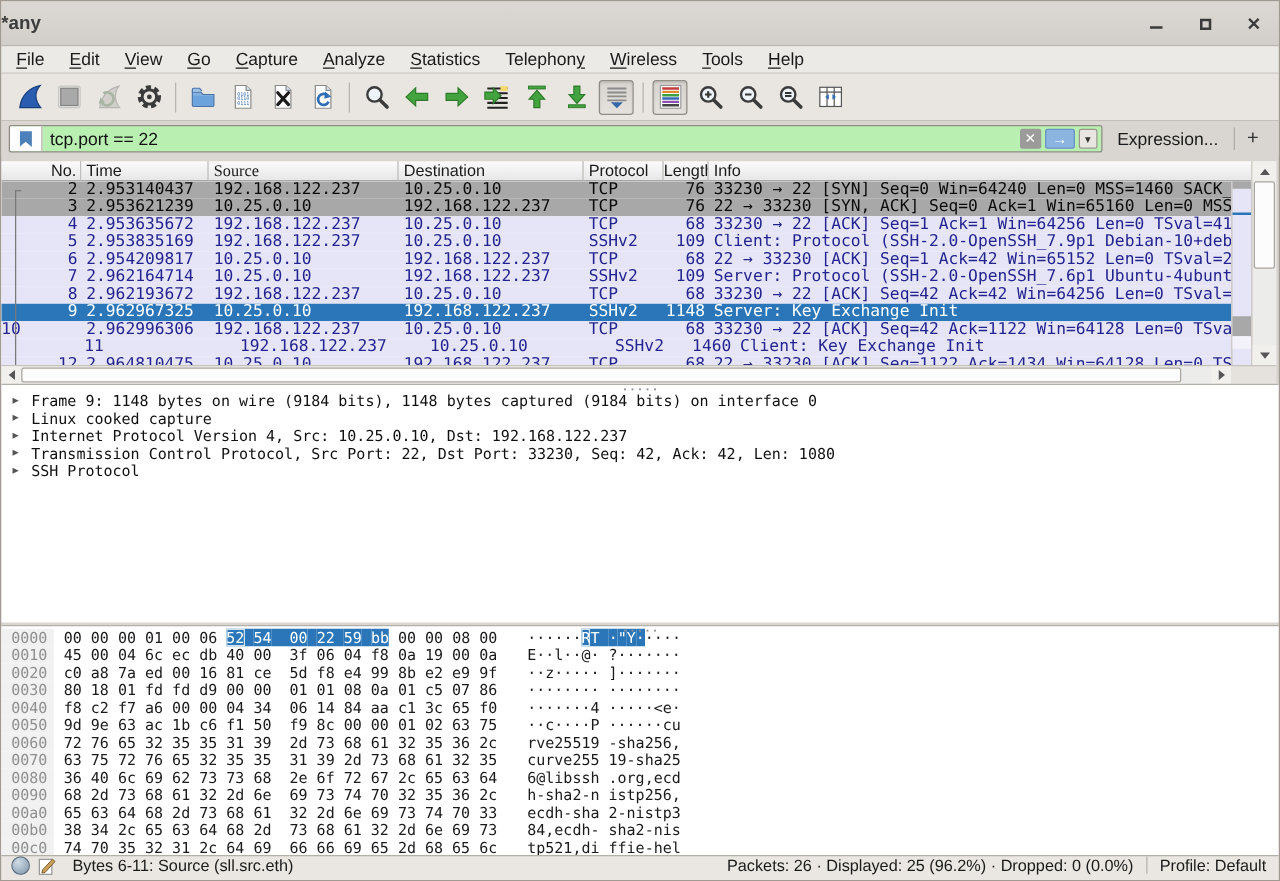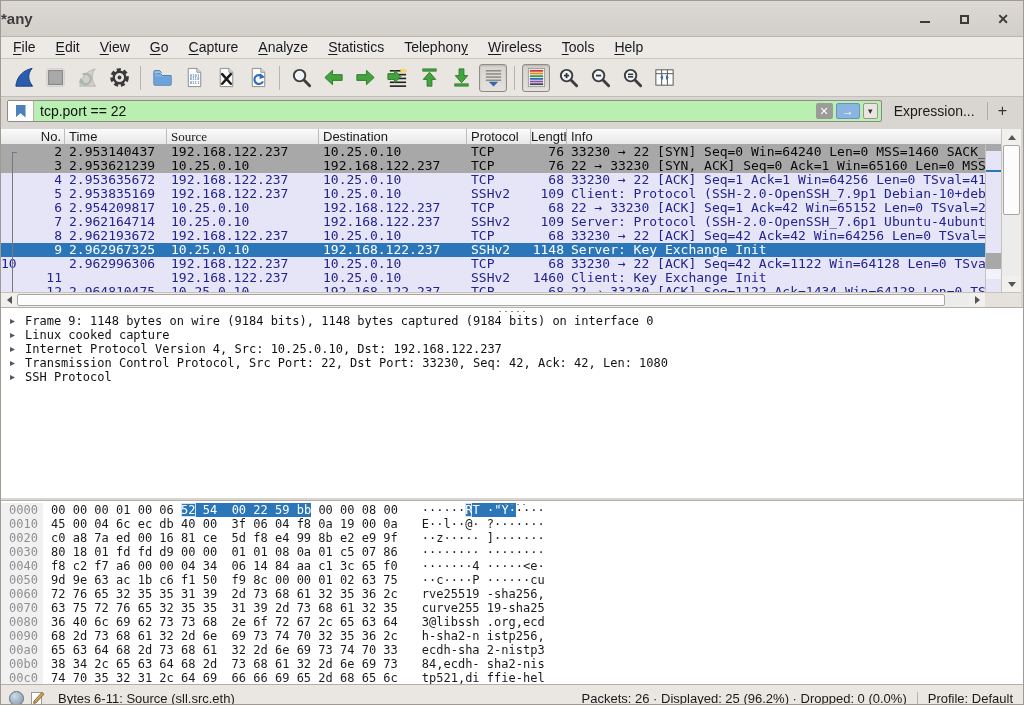--- a/index.html
+++ b/index.html
@@ -93,21 +93,21 @@
   .hexpane{ position:absolute; top:499px; left:0; right:0; height:184px; background:#fff; border-top:1px solid #b3afa9; }
   .hex-rows{ padding-top:2px; }
   .hex-row{ height:14px; line-height:14px; font-family:"DejaVu Sans Mono", monospace; font-size:12px; white-space:pre; color:#1a1a1a; }
   .hex-off{ display:inline-block; width:42px; padding-left:8px; color:#8f8f8f; background:#f1f1f1; }
   .hex-bytes{ margin-left:8px; }
   .hex-ascii{ margin-left:24px; }
   .hl{ background:#2a76b8; color:#fff; }
   .anchor{ box-shadow:inset 0 0 0 1px #cfe3f2; }
   
   .statusbar{ position:absolute; left:0; right:0; top:683px; height:22px; background:#eae7e3;
-    border-top:1px solid #b3afa9; display:flex; align-items:flex-end; font-size:13px; color:#1a1a1a; }
+    border-top:1px solid #b3afa9; display:flex; align-items:flex-start; font-size:13px; color:#1a1a1a; }
   .sb-circle{ width:15px; height:15px; border-radius:50%; margin:0 6px 0 8px;
     background:radial-gradient(circle at 35% 30%, #cfdbe6, #7d95a9); border:1px solid #5e7183; }
   .sb-pencil{ width:16px; height:16px; margin-right:12px; }
   .sb-flex{ flex:1 1 auto; }
   .sb-sep{ width:1px; height:14px; background:#b5b1ab; margin:0 10px; }
   .sb-text{ white-space:nowrap; }
   .sb-right-pad{ padding-right:10px; }
 </style>
 </head>
 <body>
@@ -403,21 +403,21 @@
       <div class="pl-row lav">
         <div class="pl-cell" style="width: 64px; padding-right: 3px;">10</div>
         <div class="pl-cell" style="width: 102px; padding-left: 4px;">2.962996306</div>
         <div class="pl-cell" style="width: 152px; padding-left: 4px;">192.168.122.237</div>
         <div class="pl-cell" style="width: 148px; padding-left: 4px;">10.25.0.10</div>
         <div class="pl-cell" style="width: 64px; padding-left: 4px;">TCP</div>
         <div class="pl-cell" style="width: 36px; text-align: right; padding-right: 3px;">68</div>
         <div class="pl-cell flex" style="padding-left: 4px;">33230 → 22 [ACK] Seq=42 Ack=1122 Win=64128 Len=0 TSval=41</div>
       </div>
       <div class="pl-row lav">
-        <div class="pl-cell" style="width: 64px; text-align: right; padding-right: 3px;">11</div>
+        <div class="pl-cell" style="width: 64px; text-align: right; padding-right: 3px; margin-left: 21px;">11</div>
         <div class="pl-cell" style="width: 102px; padding-left: 4px; margin-top: 24px;">2.964105127</div>
         <div class="pl-cell" style="width: 152px; padding-left: 4px;">192.168.122.237</div>
         <div class="pl-cell" style="width: 148px; padding-left: 4px;">10.25.0.10</div>
         <div class="pl-cell" style="width: 64px; padding-left: 4px;">SSHv2</div>
         <div class="pl-cell" style="width: 36px; text-align: right; padding-right: 3px;">1460</div>
         <div class="pl-cell flex" style="padding-left: 4px;">Client: Key Exchange Init</div>
       </div>
       <div class="pl-row lav">
         <div class="pl-cell" style="width: 64px; text-align: right; padding-right: 3px;">12</div>
         <div class="pl-cell" style="width: 102px; padding-left: 4px;">2.964810475</div>
@@ -471,21 +471,21 @@
     <div class="dots"></div>
     <div class="hex-rows" id="hex-rows">
         <div class="hex-row"><span class="hex-off">0000</span><span class="hex-bytes">00 00 00 01 00 06 <span class="hl anchor">52</span><span class="hl"> </span><span class="hl">54</span><span class="hl">  </span><span class="hl">00</span><span class="hl"> </span><span class="hl">22</span><span class="hl"> </span><span class="hl">59</span><span class="hl"> </span><span class="hl">bb</span> 00 00 08 00</span><span class="hex-ascii">······<span class="hl anchor">R</span><span class="hl">T</span><span class="hl"> </span><span class="hl">·</span><span class="hl">"</span><span class="hl">Y</span><span class="hl">·</span>····</span></div>
         <div class="hex-row"><span class="hex-off">0010</span><span class="hex-bytes">45 00 04 6c ec db 40 00  3f 06 04 f8 0a 19 00 0a</span><span class="hex-ascii">E··l··@· ?·······</span></div>
         <div class="hex-row"><span class="hex-off">0020</span><span class="hex-bytes">c0 a8 7a ed 00 16 81 ce  5d f8 e4 99 8b e2 e9 9f</span><span class="hex-ascii">··z····· ]·······</span></div>
         <div class="hex-row"><span class="hex-off">0030</span><span class="hex-bytes">80 18 01 fd fd d9 00 00  01 01 08 0a 01 c5 07 86</span><span class="hex-ascii">········ ········</span></div>
         <div class="hex-row"><span class="hex-off">0040</span><span class="hex-bytes">f8 c2 f7 a6 00 00 04 34  06 14 84 aa c1 3c 65 f0</span><span class="hex-ascii">·······4 ·····&lt;e·</span></div>
         <div class="hex-row"><span class="hex-off">0050</span><span class="hex-bytes">9d 9e 63 ac 1b c6 f1 50  f9 8c 00 00 01 02 63 75</span><span class="hex-ascii">··c····P ······cu</span></div>
         <div class="hex-row"><span class="hex-off">0060</span><span class="hex-bytes">72 76 65 32 35 35 31 39  2d 73 68 61 32 35 36 2c</span><span class="hex-ascii">rve25519 -sha256,</span></div>
         <div class="hex-row"><span class="hex-off">0070</span><span class="hex-bytes">63 75 72 76 65 32 35 35  31 39 2d 73 68 61 32 35</span><span class="hex-ascii">curve255 19-sha25</span></div>
-        <div class="hex-row"><span class="hex-off">0080</span><span class="hex-bytes">36 40 6c 69 62 73 73 68  2e 6f 72 67 2c 65 63 64</span><span class="hex-ascii">3@libssh .org,ecd</span></div>
+        <div class="hex-row"><span class="hex-off">0080</span><span class="hex-bytes">36 40 6c 69 62 73 73 68  2e 6f 72 67 2c 65 63 64</span><span class="hex-ascii">6@libssh .org,ecd</span></div>
         <div class="hex-row"><span class="hex-off">0090</span><span class="hex-bytes">68 2d 73 68 61 32 2d 6e  69 73 74 70 32 35 36 2c</span><span class="hex-ascii">h-sha2-n istp256,</span></div>
         <div class="hex-row"><span class="hex-off">00a0</span><span class="hex-bytes">65 63 64 68 2d 73 68 61  32 2d 6e 69 73 74 70 33</span><span class="hex-ascii">ecdh-sha 2-nistp3</span></div>
         <div class="hex-row"><span class="hex-off">00b0</span><span class="hex-bytes">38 34 2c 65 63 64 68 2d  73 68 61 32 2d 6e 69 73</span><span class="hex-ascii">84,ecdh- sha2-nis</span></div>
         <div class="hex-row"><span class="hex-off">00c0</span><span class="hex-bytes">74 70 35 32 31 2c 64 69  66 66 69 65 2d 68 65 6c</span><span class="hex-ascii">tp521,di ffie-hel</span></div>
       </div>
   </div>
 
   <div class="statusbar">
     <span class="sb-circle"></span>
     <span class="sb-pencil">

